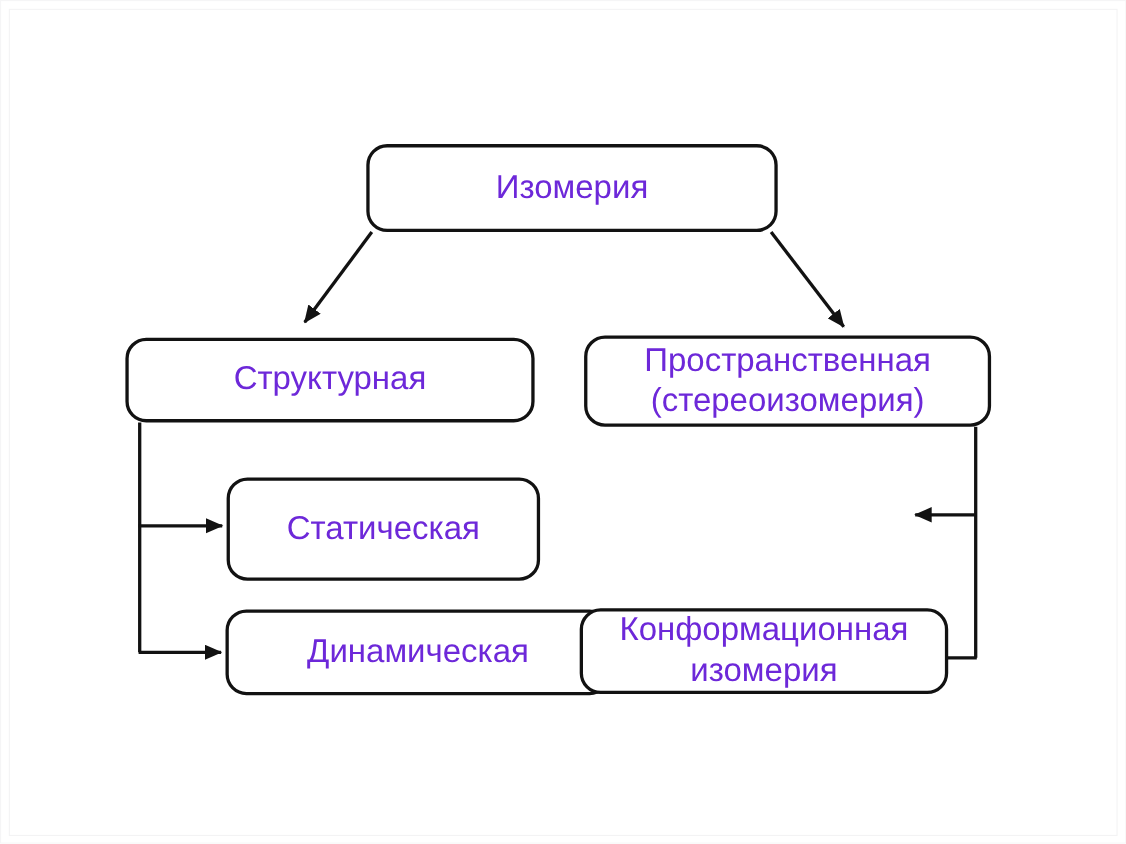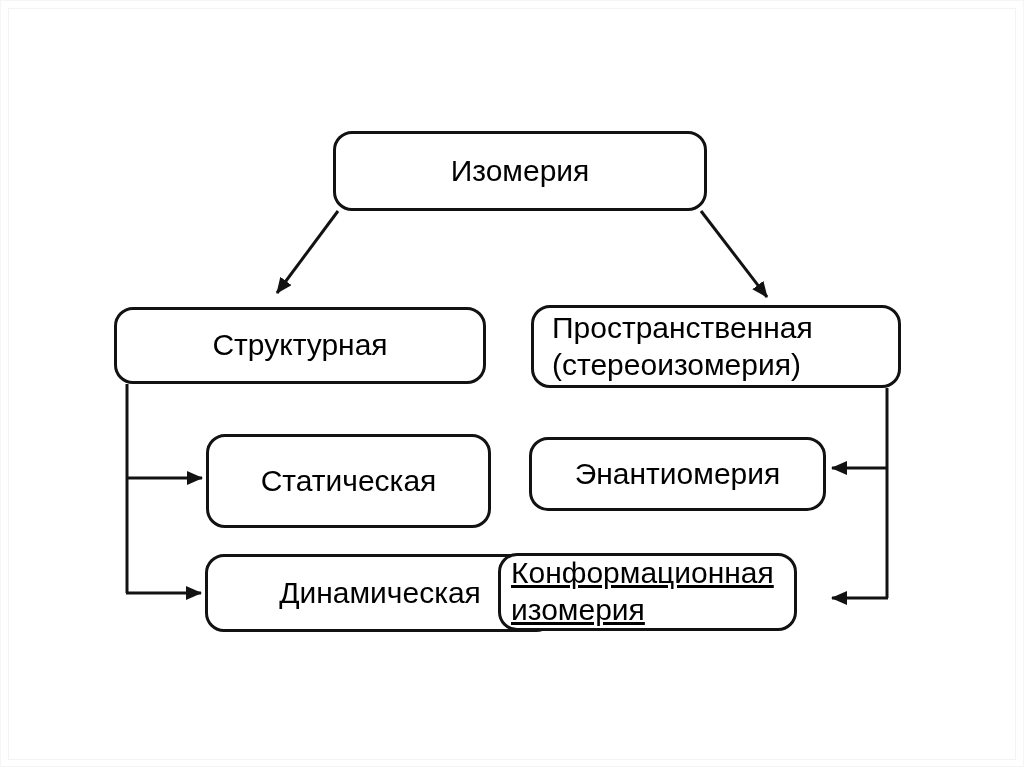--- a/index.html
+++ b/index.html
@@ -30,33 +30,33 @@
     height: 767px;
   }
   .node {
     position: absolute;
     background: #ffffff;
     border: 3px solid #121212;
     border-radius: 19px;
     display: flex;
     align-items: center;
     justify-content: center;
-    text-align: left;
-    color: #000000;
+    text-align: center;
+    color: #6d28d9;
     font-size: 30px;
     line-height: 1.23;
     padding: 2px 18px;
   }
   .node-root           { left: 332px; top: 130px; width: 374px; height: 80px; }
   .node-structural     { left: 113px; top: 306px; width: 372px; height: 77px; }
   .node-spatial        { left: 530px; top: 304px; width: 370px; height: 83px; }
   .node-static         { left: 205px; top: 433px; width: 285px; height: 94px; }
   .node-dynamic        { left: 204px; top: 553px; width: 350px; height: 78px; }
   .node-enantiomerism  { left: 528px; top: 436px; width: 297px; height: 74px; }
-  .node-conformational { left: 497px; top: 552px; width: 299px; height: 78px; padding: 2px 10px; text-decoration: underline; }
+  .node-conformational { left: 526px; top: 552px; width: 335px; height: 78px; padding: 2px 10px; }
 </style>
 </head>
 <body>
 
 <div class="slide">
 
   <svg class="connectors" viewBox="0 0 1024 767" xmlns="http://www.w3.org/2000/svg">
     <defs>
       <marker id="arrow" markerUnits="userSpaceOnUse" markerWidth="18" markerHeight="14" refX="15" refY="7" orient="auto">
         <path d="M0,0 L16,7 L0,14 Z" fill="#121212"></path>
@@ -93,22 +93,19 @@
   </div>
 
   <div class="node node-static">
     <span>Статическая</span>
   </div>
 
   <div class="node node-dynamic">
     <span>Динамическая</span>
   </div>
 
-  <div class="node node-enantiomerism">
-    <span>Энантиомерия</span>
-  </div>
 
   <div class="node node-conformational">
     <span>Конформационная изомерия</span>
   </div>
 
   <div class="slide-frame"></div>
 </div>
 
 </body></html>

